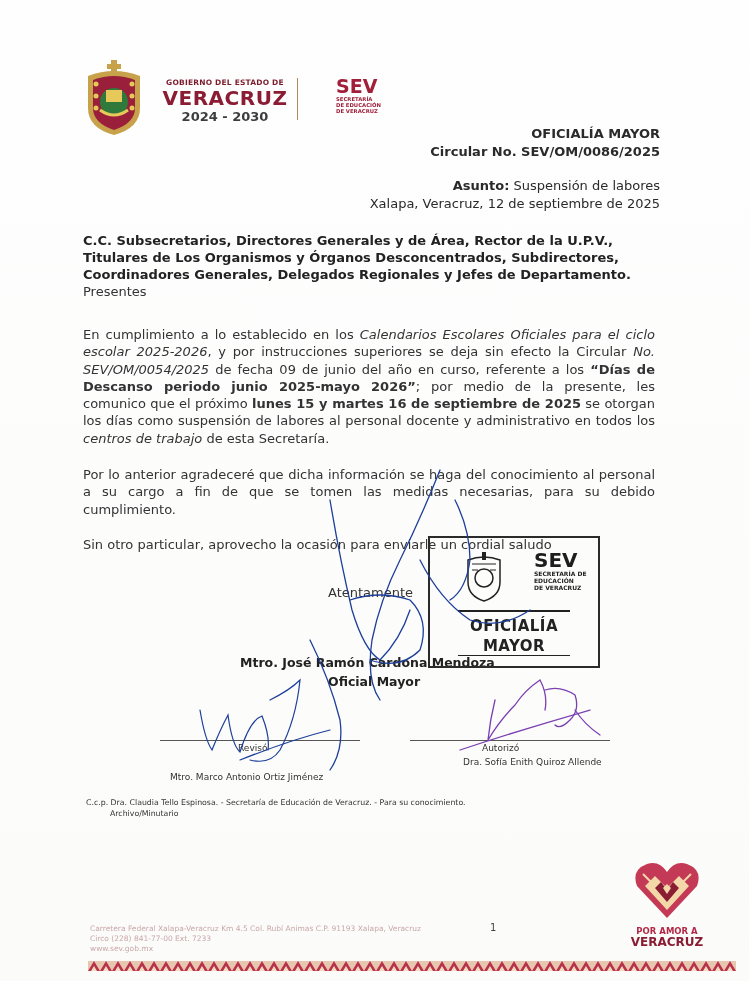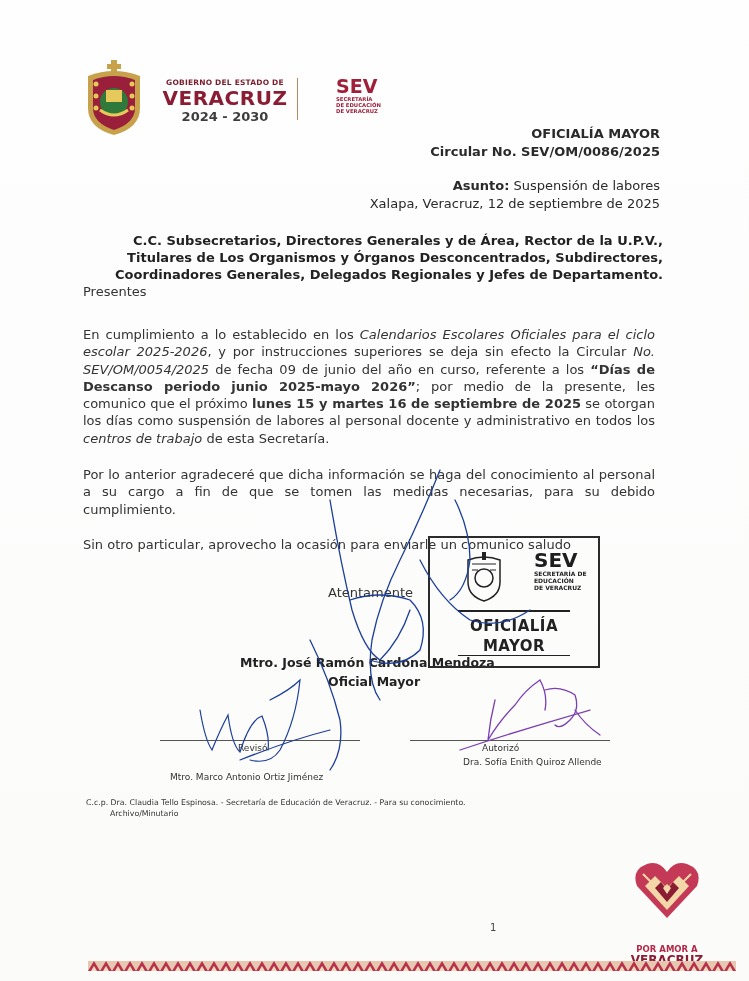--- a/index.html
+++ b/index.html
@@ -18,21 +18,21 @@
   .gov .l2 { font-size:20px; font-weight:bold; color:#8a1c33; letter-spacing:0.5px; line-height:22px; }
   .gov .l3 { font-size:13px; font-weight:bold; color:#3d3d3d; line-height:15px; }
   .vbar { position:absolute; left:297px; top:78px; width:1px; height:42px; background:#b08a5c; }
   .sev { position:absolute; left:312px; top:76px;margin-left:24px; }
   .sev .big { font-size:19px; font-weight:bold; color:#a0203a; line-height:20px; }
   .sev .small { font-size:5.3px; font-weight:bold; color:#a0203a; line-height:6.2px; }
 
   .right { position:absolute; right:89px; text-align:left; font-size:13px; }
   .b { font-weight:bold; }
 
-  .addressee { position:absolute; left:83px; top:232px; width:580px; font-size:13px; line-height:17px; font-weight:bold; color:#222;text-align:right; }
+  .addressee { position:absolute; left:83px; top:232px; width:580px; font-size:13px; line-height:17px; font-weight:bold; color:#222; }
   .presentes { position:absolute; left:83px; top:284px; font-size:13px; color:#333; }
 
   .para { position:absolute; left:83px; width:572px; font-size:13px; line-height:17.3px; text-align:justify; color:#333; }
   .para i { font-style:italic; }
 
   .atte { position:absolute; left:328px; top:585px; font-size:13px; color:#333; }
   .signer { position:absolute; left:240px; top:655px; font-size:12.5px; font-weight:bold; color:#222; }
   .signer-title { position:absolute; left:328px; top:674px; font-size:12.5px; font-weight:bold; color:#222; }
 
   .sigline { position:absolute; height:1px; background:#555; }
@@ -46,21 +46,21 @@
   .stamp { position:absolute; left:428px; top:536px; width:172px; height:132px; border:2px solid #2b2b2b; box-sizing:border-box; }
   .stamp .sev { position:absolute; left:80px; top:12px; }
   .stamp .sev .big { color:#1e1e1e; font-size:20px; }
   .stamp .sev .small { color:#1e1e1e; font-size:6px; line-height:7px; }
   .stamp .divider { position:absolute; left:28px; right:28px; top:72px; height:1.5px; background:#222; }
   .stamp .om { position:absolute; left:0; right:0; top:78px; text-align:center; font-weight:bold; font-size:15px; line-height:20px; color:#222; letter-spacing:0.5px; }
   .stamp .divider2 { position:absolute; left:28px; right:28px; bottom:10px; height:1.5px; background:#222; }
   .stamp-shield { position:absolute; left:34px; top:14px; width:40px; height:50px; }
 
   .pav { position:absolute; left:607px; top:860px; width:120px; height:95px; text-align:center; }
-  .pav .t1 { font-size:8.5px; color:#b32847; font-weight:bold; margin-top:20px; }
+  .pav .t1 { font-size:8.5px; color:#b32847; font-weight:bold; margin-top:2px; }
   .pav .t2 { font-size:12px; color:#8a1c33; font-weight:bold; line-height:13px; }
 
   .band { position:absolute; left:88px; top:961px; width:648px; height:10px; }
   .scribble { position:absolute; left:0; top:0; width:749px; height:981px; pointer-events:none; }
 </style>
 </head>
 <body>
 
 <div class="page">
 
@@ -102,21 +102,21 @@
   <div class="right" style="top:196px;">Xalapa, Veracruz, 12 de septiembre de 2025</div>
 
   <div class="addressee">C.C. Subsecretarios, Directores Generales y de Área, Rector de la U.P.V., Titulares de Los Organismos y Órganos Desconcentrados, Subdirectores, Coordinadores Generales, Delegados Regionales y Jefes de Departamento.</div>
   <div class="presentes">Presentes</div>
 
   <div class="para" style="top:326px;">
     <span>En cumplimiento a lo establecido en los </span><i>Calendarios Escolares Oficiales para el ciclo escolar 2025-2026</i><span>, y por instrucciones superiores se deja sin efecto la Circular </span><i>No. SEV/OM/0054/2025</i><span> de fecha 09 de junio del año en curso, referente a los </span><b>“Días de Descanso periodo junio 2025-mayo 2026”</b><span>; por medio de la presente, les comunico que el próximo </span><b>lunes 15  y martes 16 de septiembre de 2025</b><span> se otorgan los días como suspensión de labores al personal docente y administrativo en todos los </span><i>centros de trabajo</i><span> de esta Secretaría.</span>
   </div>
 
   <div class="para" style="top:466px;">Por lo anterior agradeceré que dicha información se haga del conocimiento al personal a su cargo a fin de que se tomen las medidas necesarias, para su debido cumplimiento.</div>
-  <div class="para" style="top:536px;">Sin otro particular, aprovecho la ocasión para enviarle un comunico saludo</div>
+  <div class="para" style="top:536px;">Sin otro particular, aprovecho la ocasión para enviarle un cordial saludo</div>
 
   <div class="atte">Atentamente</div>
   <div class="signer">Mtro. José Ramón Cardona Mendoza</div>
   <div class="signer-title">Oficial Mayor</div>
 
   <div class="stamp">
     <svg class="stamp-shield" viewBox="0 0 40 50">
       <path d="M4 8 Q20 2 36 8 L36 30 Q36 44 20 49 Q4 44 4 30 Z" fill="none" stroke="#222" stroke-width="1.5"></path>
       <circle cx="20" cy="26" r="9" fill="none" stroke="#222" stroke-width="1.5"></circle>
       <rect x="18" y="0" width="4" height="8" fill="#222"></rect>
@@ -142,20 +142,25 @@
 
   <div class="sigline" style="left:410px; top:740px; width:200px;"></div>
   <div class="rev-label" style="left:482px; top:743px;text-align:center;">Autorizó</div>
   <div class="rev-label" style="left:427px; top:757px;padding-left:36px;">Dra. Sofía Enith Quiroz Allende</div>
 
   <div class="ccp">
     <div>C.c.p. Dra. Claudia Tello Espinosa. - Secretaría de Educación de Veracruz. - Para su conocimiento.</div>
     <div style="padding-left:24px;">Archivo/Minutario</div>
   </div>
 
+  <div class="footer-addr">
+    <div>Carretera Federal Xalapa-Veracruz Km 4.5 Col. Rubí Animas C.P. 91193 Xalapa, Veracruz</div>
+    <div>Circo (228) 841-77-00 Ext. 7233</div>
+    <div>www.sev.gob.mx</div>
+  </div>
   <div class="pageno">1</div>
 
   <div class="pav">
     <svg width="68" height="60" viewBox="0 0 68 60">
       <path d="M34 58 L4 26 Q-2 10 14 4 Q26 0 34 12 Q42 0 54 4 Q70 10 64 26 Z" fill="#c43a56"></path>
       <path d="M34 50 L12 26 L22 16 L34 28 L46 16 L56 26 Z" fill="#f3d7a8"></path>
       <path d="M34 42 L22 28 L28 22 L34 30 L40 22 L46 28 Z" fill="#8a1c33"></path>
       <path d="M34 34 L30 28 L34 24 L38 28 Z" fill="#f3d7a8"></path>
       <path d="M10 14 L20 24 M58 14 L48 24" stroke="#f3d7a8" stroke-width="2"></path>
     </svg>

